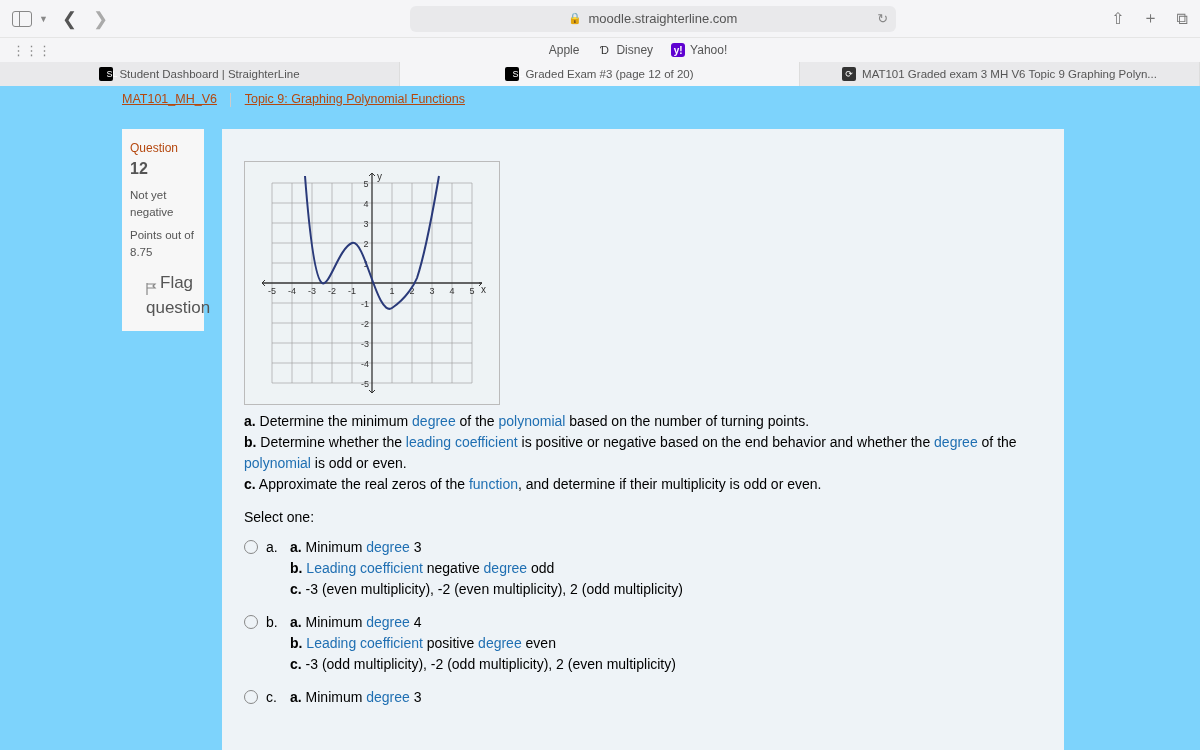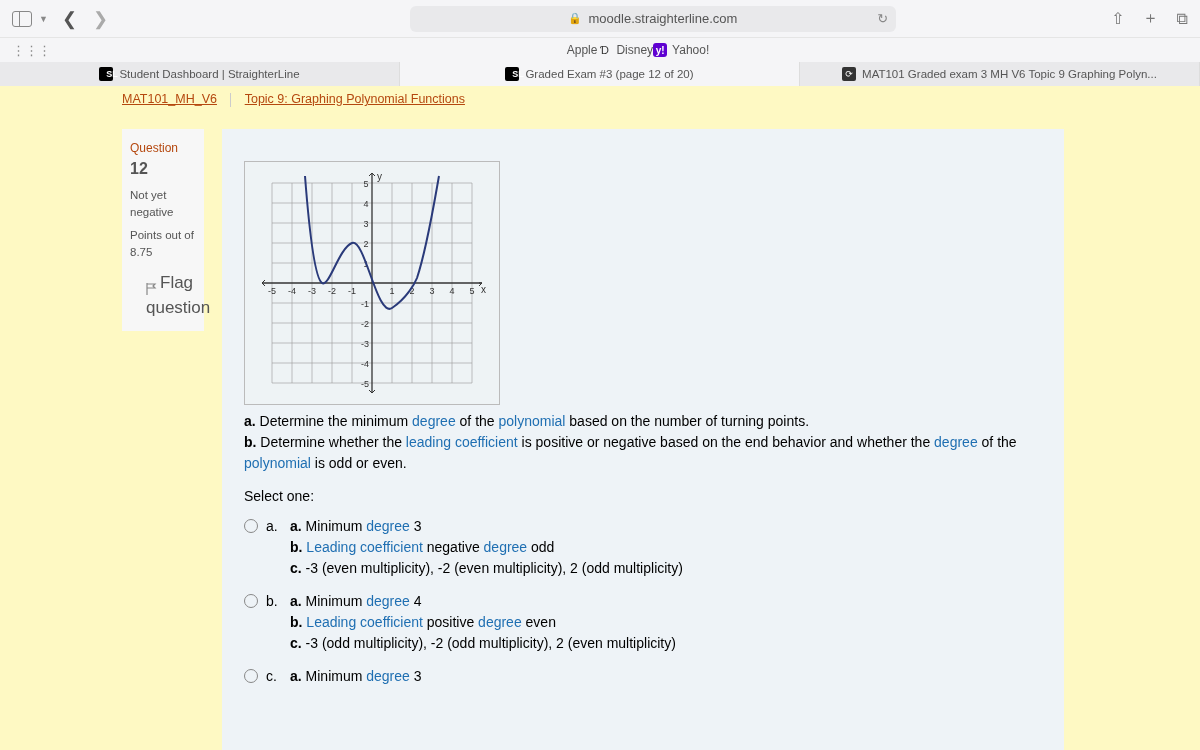--- a/index.html
+++ b/index.html
@@ -14,37 +14,37 @@
 .nav-arrow { font-size:18px; color:#aaa; font-weight:300;}
 .nav-arrow.back { color:#555;}
 .url-bar { flex:0 0 auto; margin-left:290px; width:486px; height:26px; background:#e9e9eb; border-radius:6px; display:flex; align-items:center; justify-content:center; gap:6px; font-size:13px; color:#555; position:relative;}
 .lock-icon { font-size:11px;}
 .reload-btn { position:absolute; right:8px; font-size:13px; color:#888;}
 .chrome-right { margin-left:auto; display:flex; gap:18px; align-items:center; color:#777;}
 .share-icon,.plus-icon,.tabs-icon { font-size:16px;}
 
 .bookmarks-bar { height:24px; background:#f5f5f7; display:flex; align-items:center; padding:0 12px; gap:18px; font-size:12px; color:#555;}
 .grid-icon { font-size:13px; color:#888;}
-.bookmarks-center { margin:0 auto; display:flex; }
+.bookmarks-center { margin:0 auto; display:flex; gap:18px;}
 .bm-item { display:flex; align-items:center; gap:5px;}
 .bm-icon { width:14px; height:14px; display:inline-flex; align-items:center; justify-content:center; font-size:11px;}
 .bm-apple { color:#333;}
 .bm-disney { color:#333;}
 .bm-yahoo { background:#5f01d1; color:#fff; border-radius:3px; font-weight:bold; font-size:10px;}
 
 .tabs-bar { height:24px; background:#f5f5f7; display:flex; font-size:11.5px;}
 .tab { flex:1; display:flex; align-items:center; justify-content:center; gap:6px; padding:0 8px; border-right:1px solid #ddd; color:#555; background:#e9e9eb; cursor:pointer; overflow:hidden; white-space:nowrap;}
 .tab.active { background:#f5f5f7;}
 .tab-icon { width:14px; height:14px; flex-shrink:0; border-radius:2px; display:inline-flex; align-items:center; justify-content:center; font-size:9px;}
-.tab-sl { background:#000; color:#fff; font-weight:bold;padding-left:11px;}
+.tab-sl { background:#000; color:#fff; font-weight:normal;padding-left:11px;}
 .tab-m { background:#333; color:#fff;}
 .tab-g { background:#fff; border:1px solid #ddd;}
 .g-dot { width:10px; height:10px; border-radius:50%; border:2px solid; border-color:#4285f4 #ea4335 #fbbc05 #34a853;}
 
-.page-content { background:#fef9c3; height:calc(750px - 86px); overflow:auto;}
+.page-content { background:#7dd3fc; height:calc(750px - 86px); overflow:auto;}
 .breadcrumb-row { padding:6px 0 6px 122px; font-size:12.5px;}
 .bc-link { color:#b5480f; text-decoration:underline;}
 .bc-sep { display:inline-block; border-left:1px solid #ccc; height:14px; margin:0 10px; vertical-align:middle;}
 
 .layout { display:flex; padding:16px 0 0 122px; gap:18px;}
 .sidebar { width:82px; flex-shrink:0;}
 .info-box { background:#f7f7f7; padding:10px 8px; font-size:12px; color:#555; line-height:1.5;}
 .q-label { color:#b5480f;}
 .q-num { font-size:16px; font-weight:bold; color:#555;}
 .info-row { margin-top:6px; font-size:11.5px;}
@@ -201,20 +201,21 @@
               <text x="108" y="199">-4</text>
               <text x="108" y="219">-5</text>
           </g>
           <path d="M 48 8 C 52 60, 58 110, 65 115 C 72 120, 82 80, 95 75 C 108 70, 120 150, 135 140 C 150 130, 158 115, 160 110 C 170 80, 178 30, 182 8" fill="none" stroke="#2a3a7a" stroke-width="2"></path>
         </svg>
       </div>
 
       <div class="sub-parts">
         <span class="part"><span class="b">a.</span><span> Determine the minimum </span><span class="link-word">degree</span><span> of the </span><span class="link-word">polynomial</span><span> based on the number of turning points.</span></span>
         <span class="part"><span class="b">b.</span><span> Determine whether the </span><span class="link-word">leading coefficient</span><span> is positive or negative based on the end behavior and whether the </span><span class="link-word">degree</span><span> of the </span><span class="link-word">polynomial</span><span> is odd or even.</span></span>
+        <span class="part"><span class="b">c.</span><span> Approximate the real zeros of the </span><span class="link-word">function</span><span>, and determine if their multiplicity is odd or even.</span></span>
       </div>
 
       <div class="select-label">Select one:</div>
 
       <div class="options">
         <div class="option">
           <span class="radio"></span>
           <span class="opt-letter">a.</span>
           <span class="opt-body">
             <span class="b">a.</span><span> Minimum </span><span class="link-word">degree</span><span> 3</span><br>

